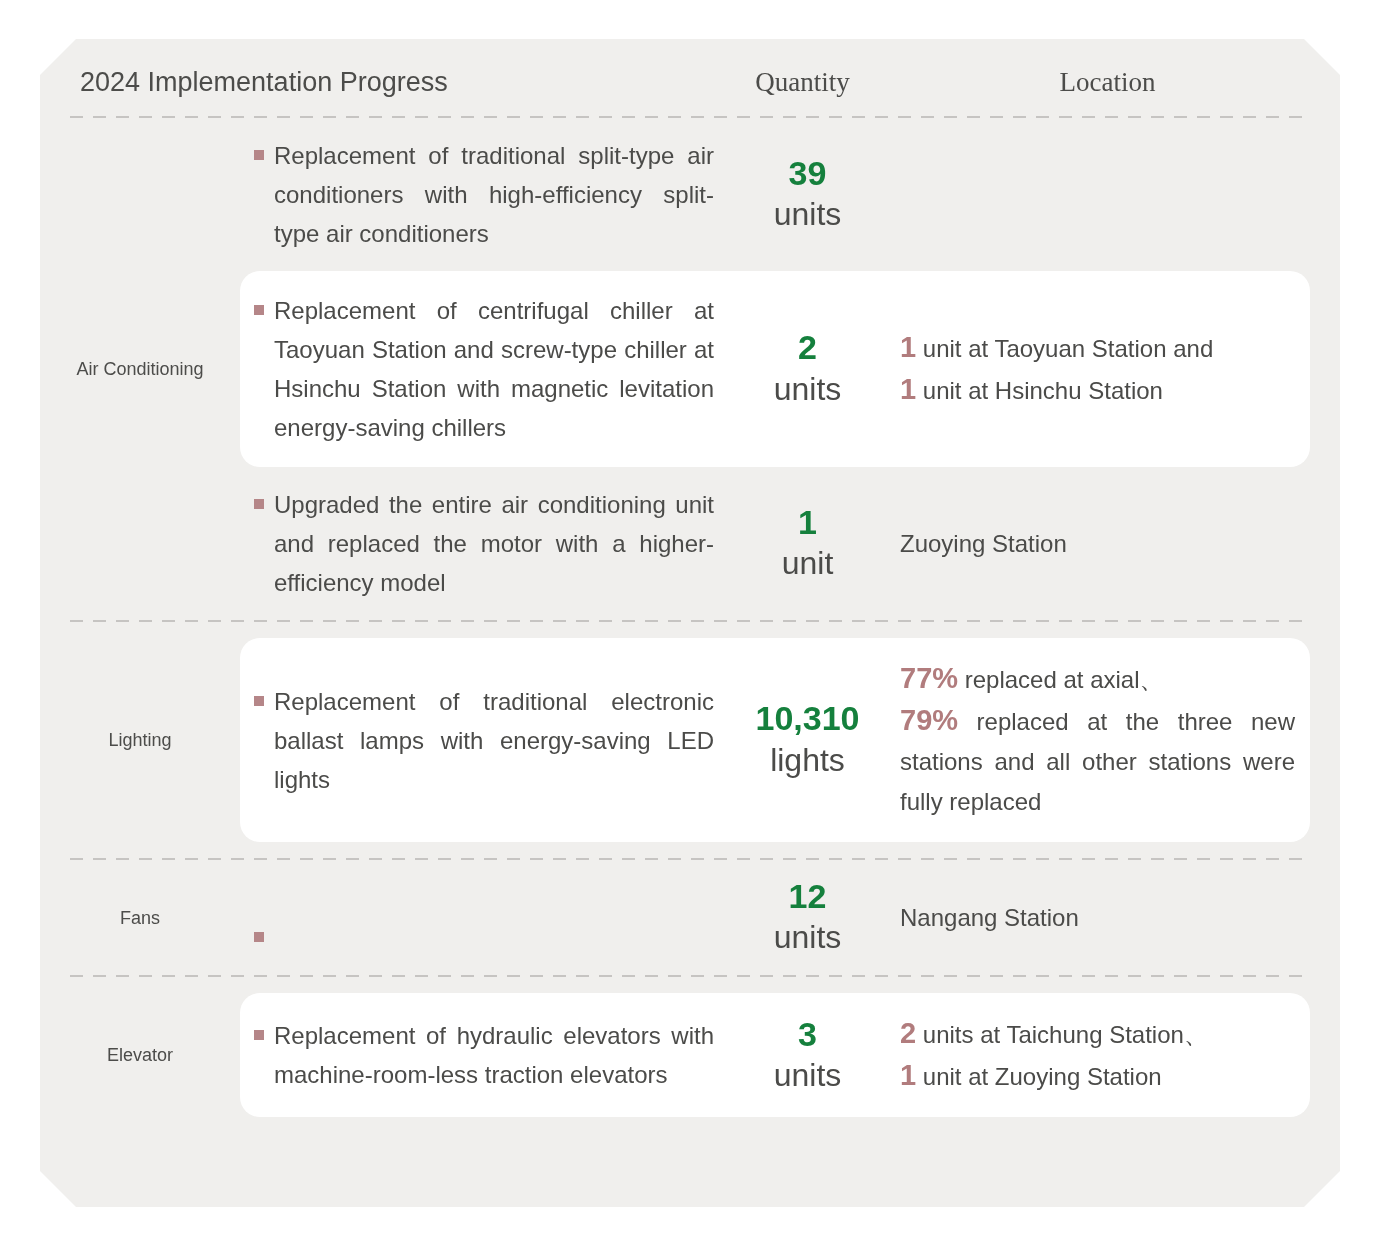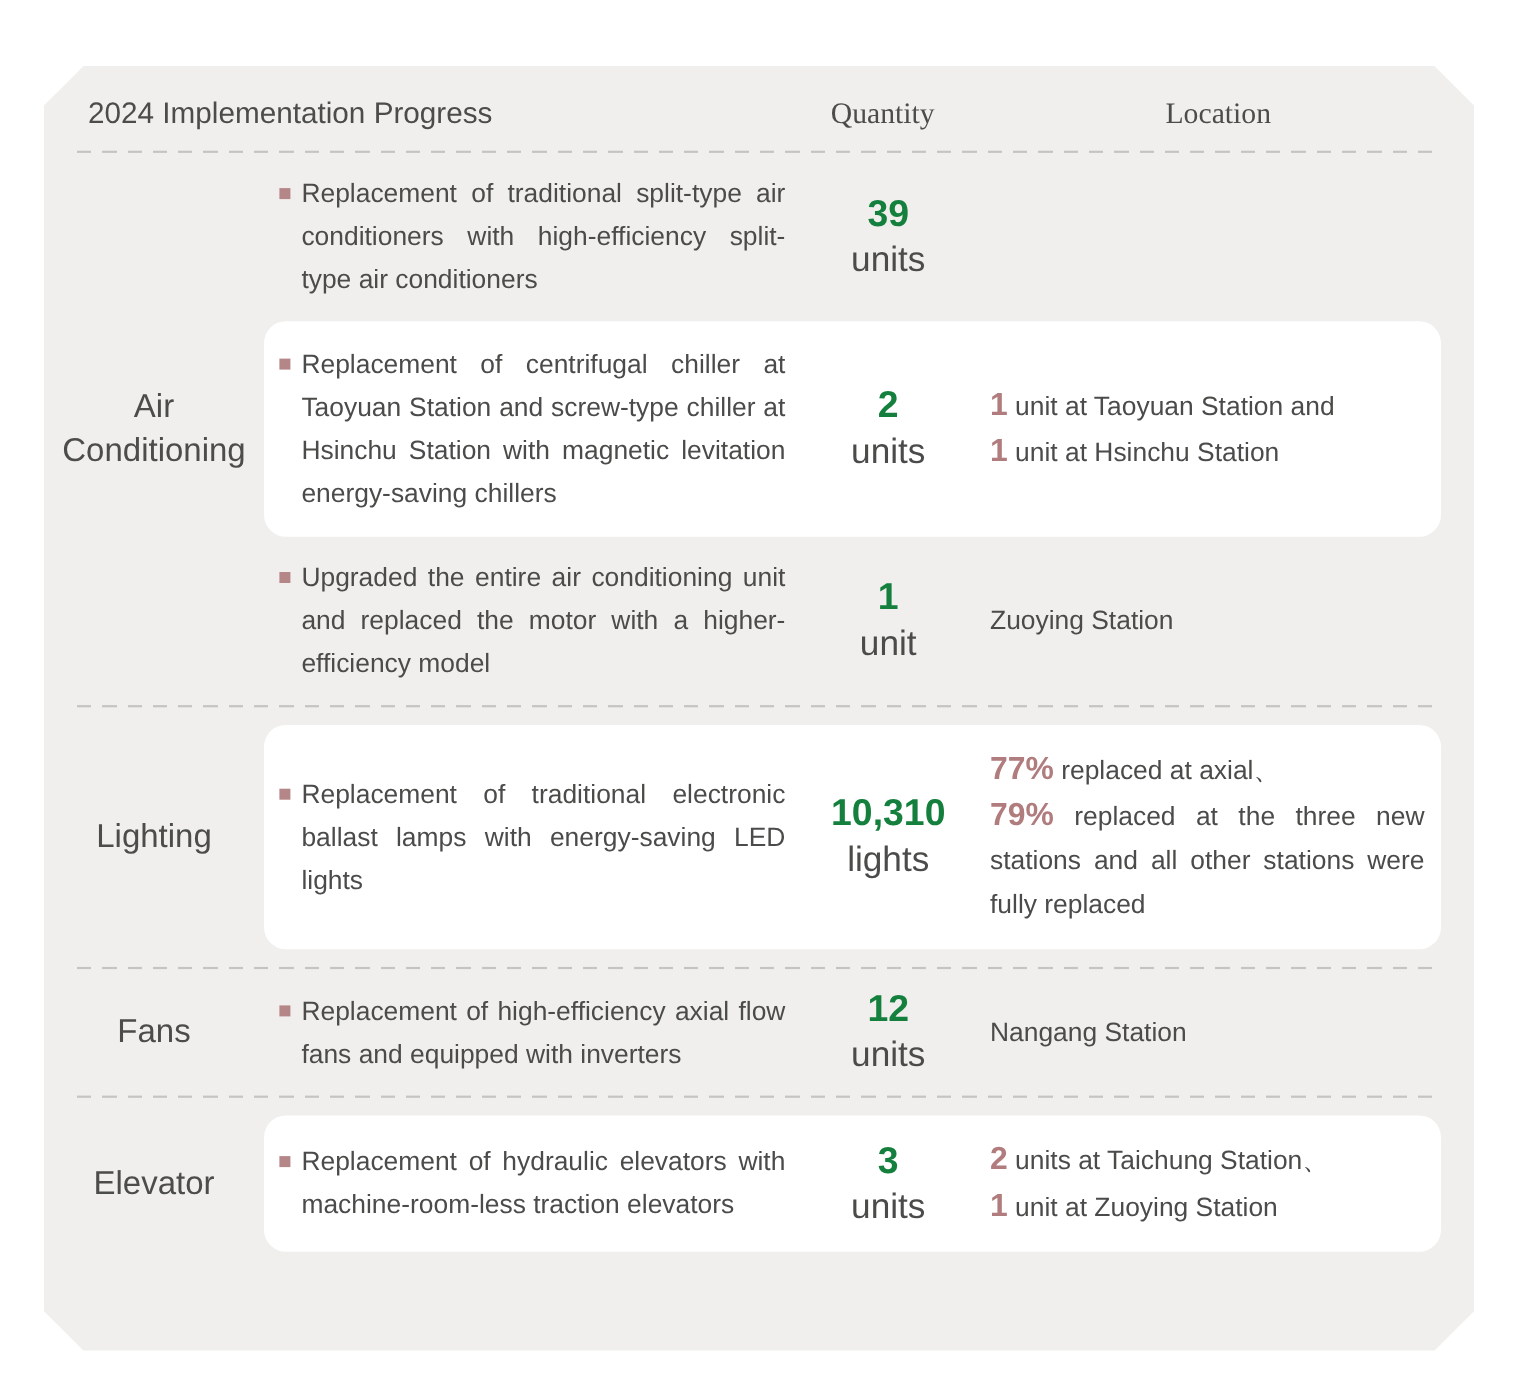--- a/index.html
+++ b/index.html
@@ -1,21 +1,21 @@
 <!DOCTYPE html>
 <html><head>
 <meta charset="utf-8">
 <style>
   * { box-sizing: border-box; margin: 0; padding: 0; }
   html, body { width: 1380px; height: 1258px; background: #ffffff; }
   body { font-family: "Liberation Sans", sans-serif; color: #4b4b49; position: relative; }
 
   .card {
     position: absolute;
-    left: 40px; top: 60px;
+    left: 40px; top: 39px;
     width: 1300px; height: 1168px;
     background: #f0efed;
     clip-path: polygon(36px 0, calc(100% - 36px) 0, 100% 36px,
                        100% calc(100% - 36px), calc(100% - 36px) 100%,
                        36px 100%, 0 calc(100% - 36px), 0 36px);
     overflow: hidden;
   }
 
   .header-row {
     display: grid;
@@ -30,21 +30,21 @@
     height: 2px;
     margin: 18px 30px 0 30px;
     background-image: repeating-linear-gradient(90deg,
       #c6c4c2 0px, #c6c4c2 13px, transparent 13px, transparent 23px);
   }
 
   .group { display: grid; grid-template-columns: 200px 1fr; padding: 8px 0; }
   .cat {
     align-self: center;
     text-align: center;
-    font-size: 30px;
+    font-size: 18px;
     color: #4c4c4a;
     line-height: 1.35;
     padding: 0 14px;
   }
   .items { margin-right: 30px; }
 
   .item {
     display: grid;
     grid-template-columns: 500px 135px 1fr;
     align-items: center;
@@ -162,21 +162,21 @@
     </div>
   </div>
         </div>
   </div>
       <div class="sep" style="margin-top: 0px;"></div>
       <div class="group">
     <div class="cat">Fans</div>
     <div class="items">
           <div class="item">
     <div class="desc-cell">
-      <p class="desc"><span class="bullet"></span><span class="desc-text">Replacement of high-efficiency axial flow fans and equipped with inverters</span></p>
+      <p class="desc"><span class="bullet"></span></p>
     </div>
     <div class="qty-cell">
       <div class="qty-num">12</div>
       <div class="qty-unit">units</div>
     </div>
     <div class="loc-cell">
       <p class="loc"><span>Nangang Station</span></p>
     </div>
   </div>
         </div>

